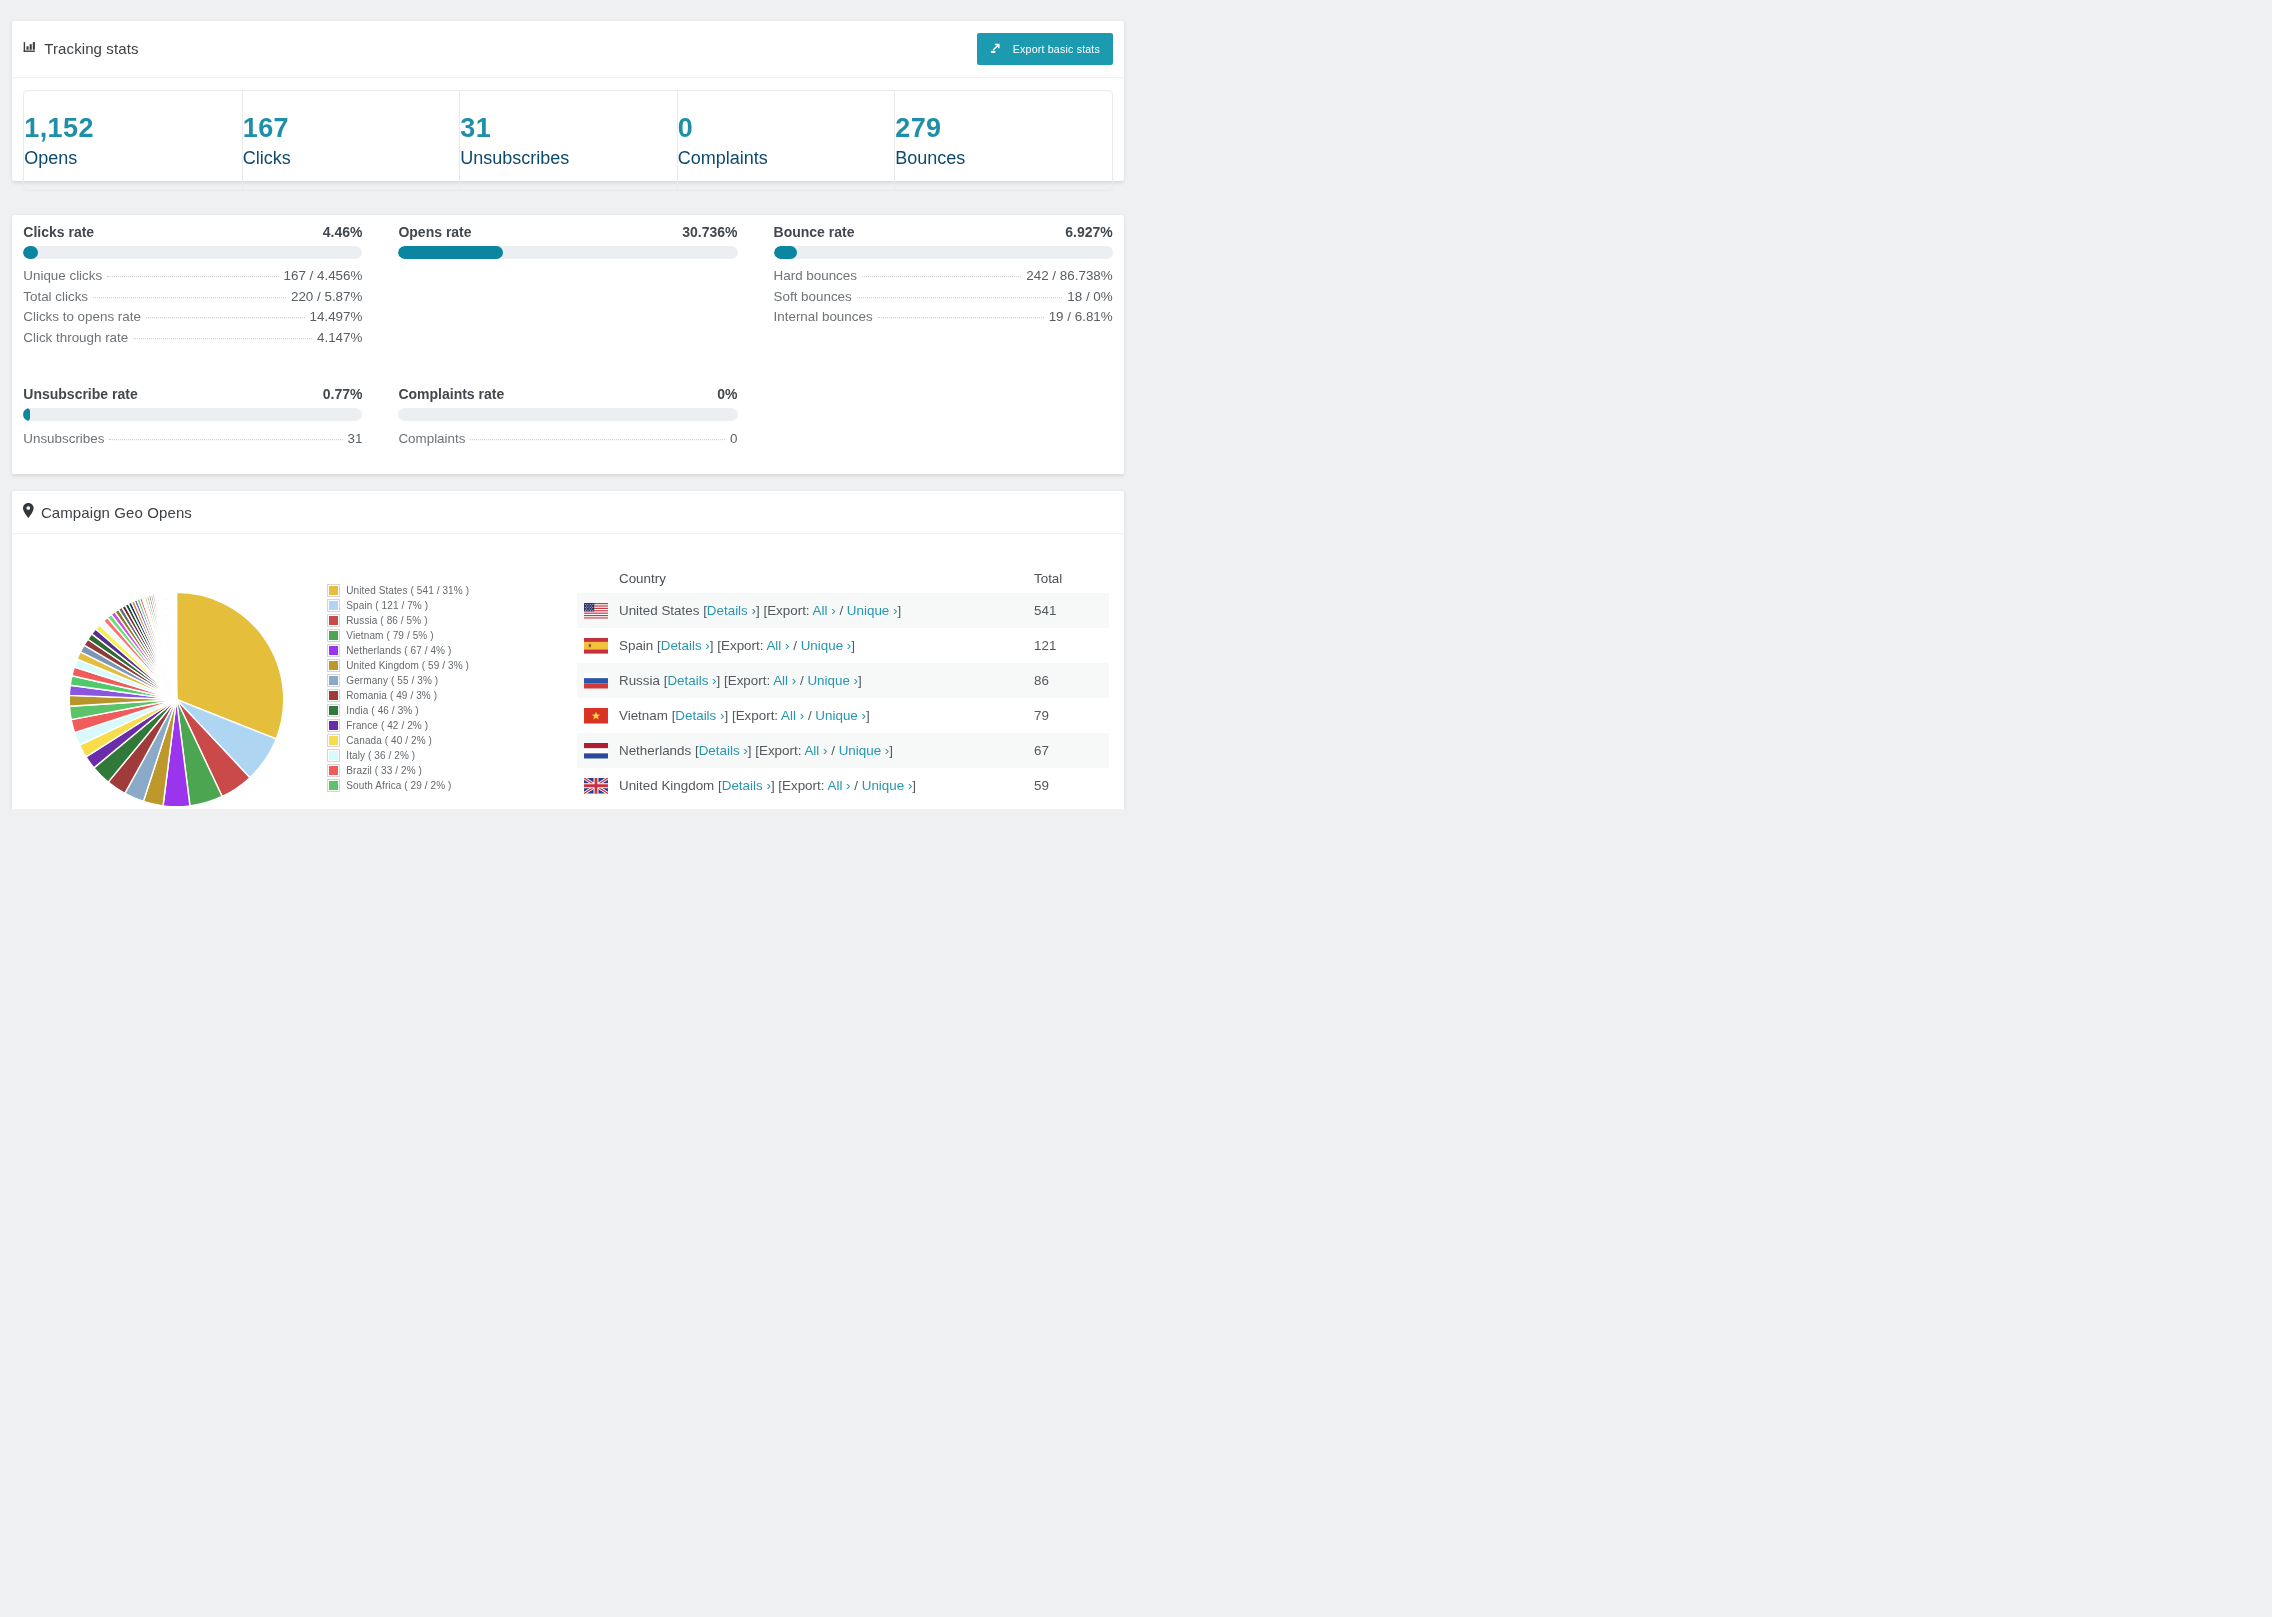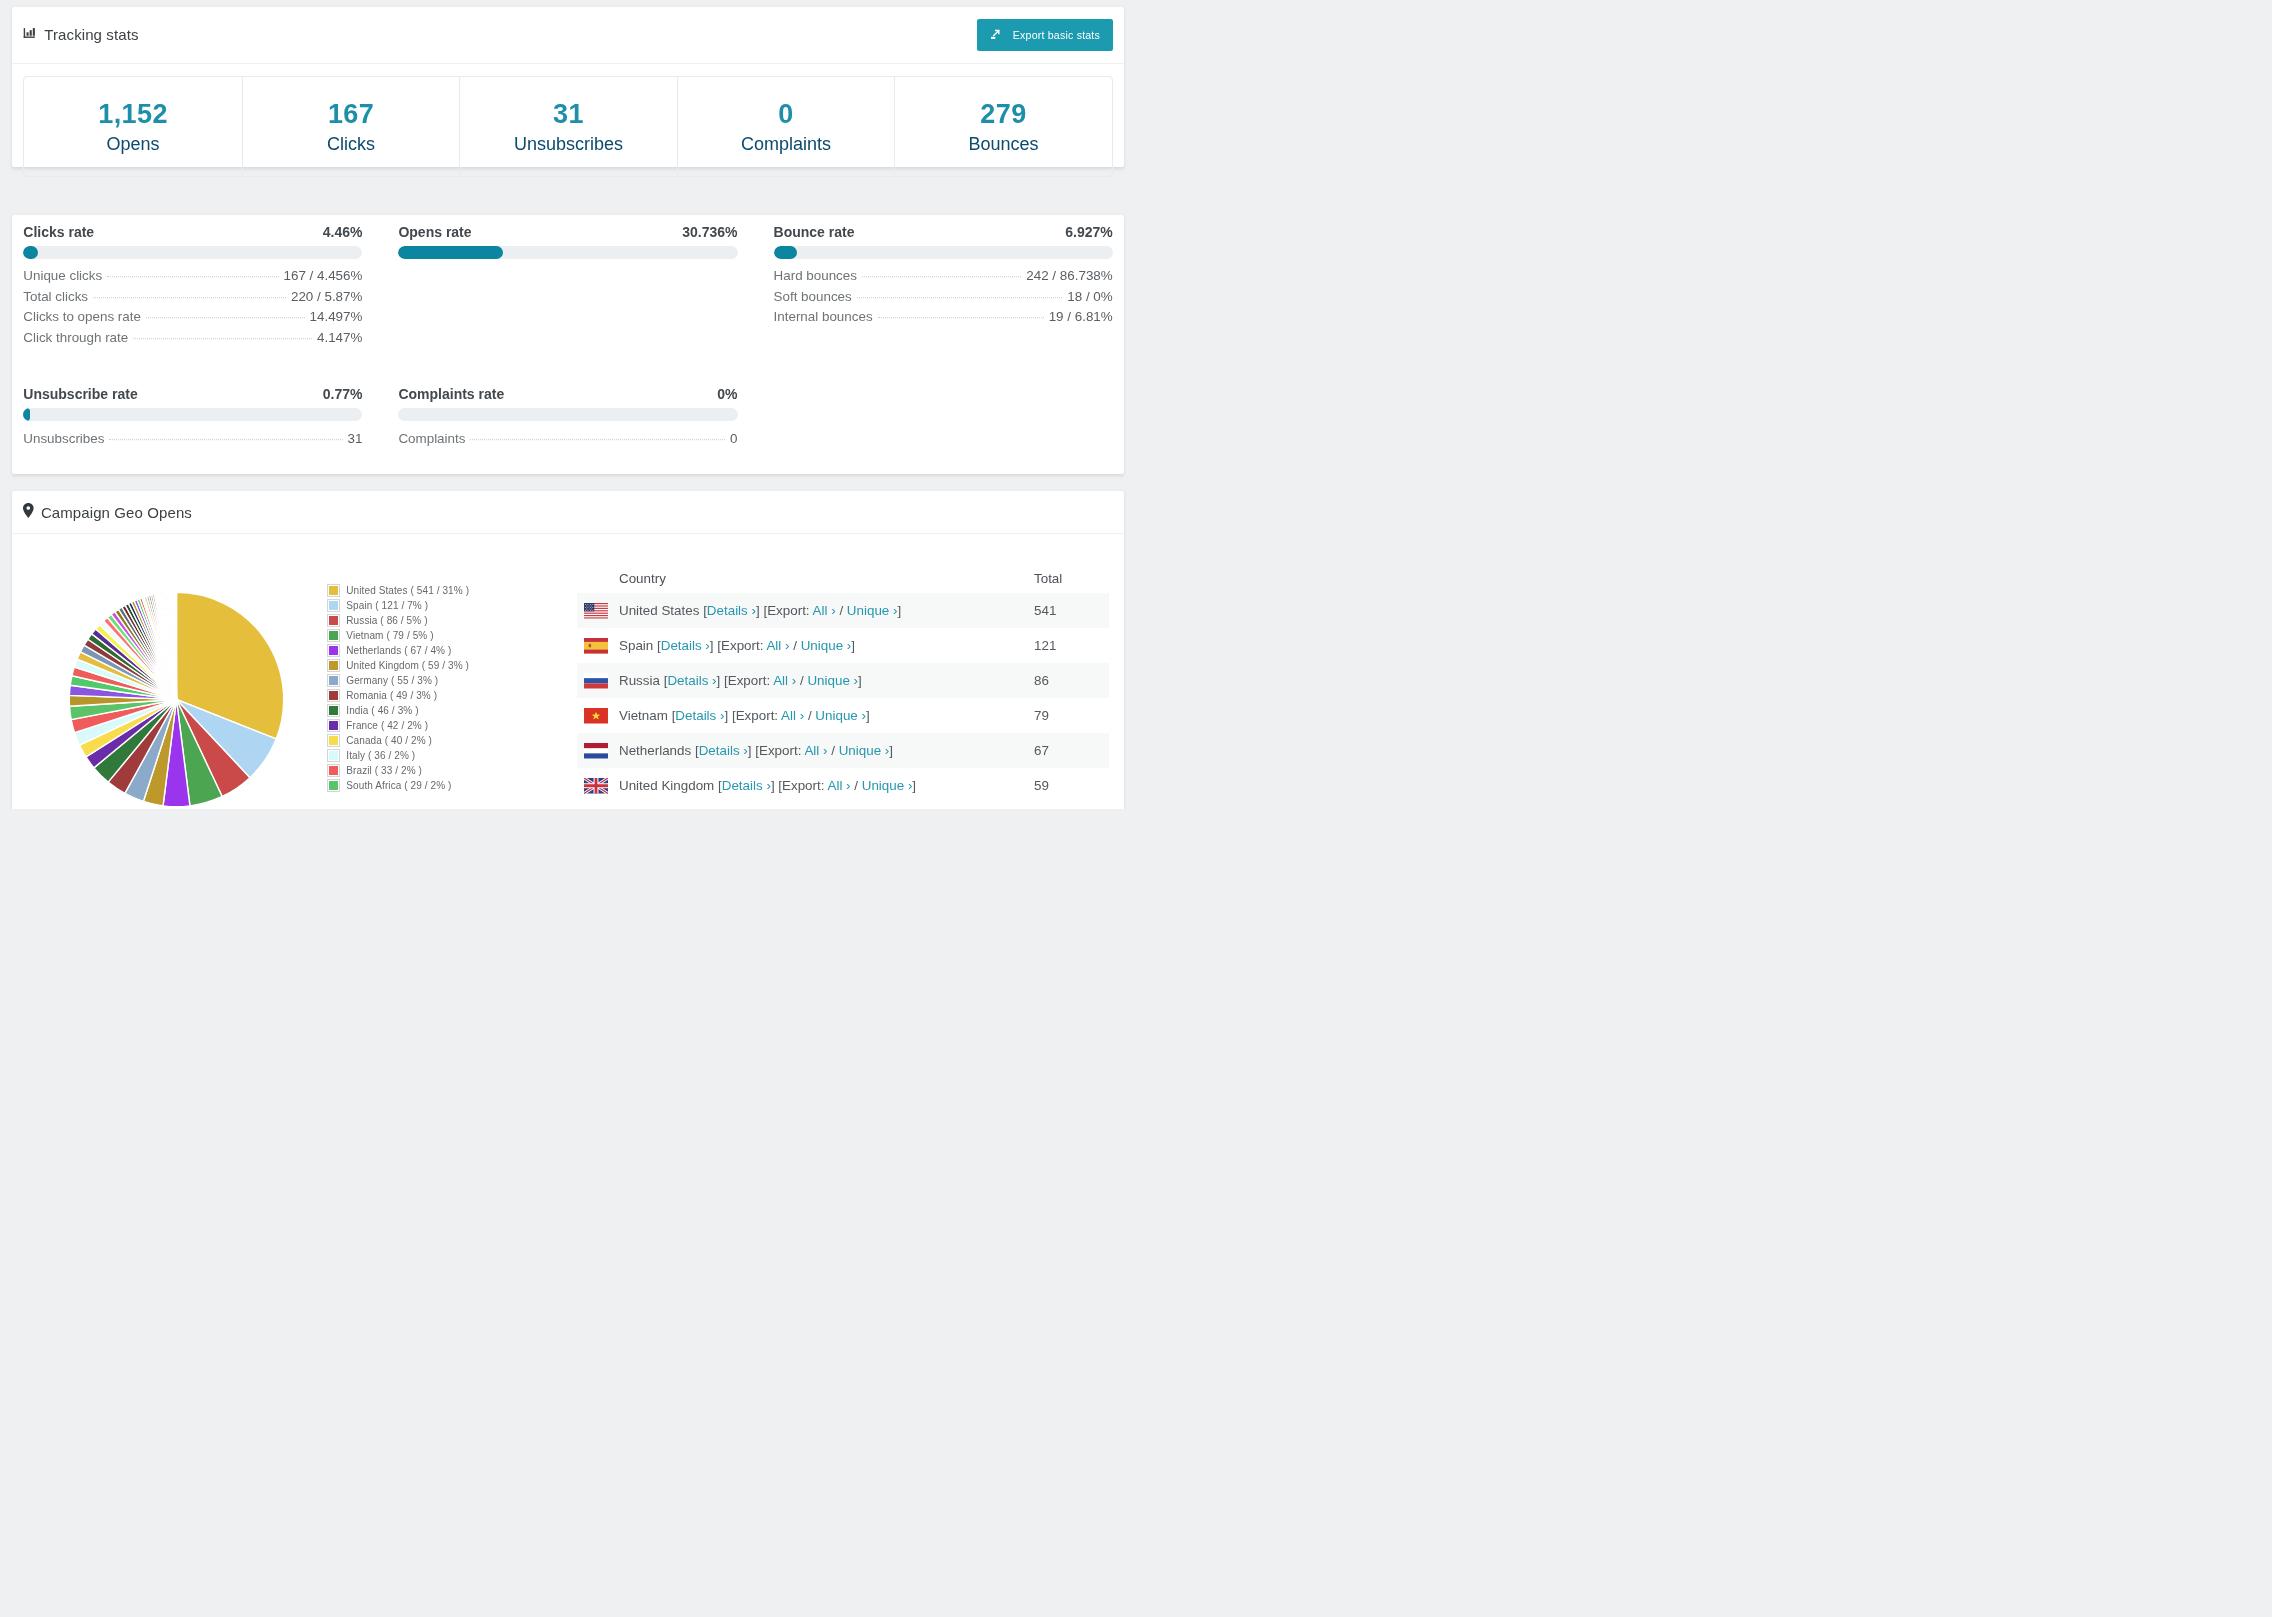--- a/index.html
+++ b/index.html
@@ -6,40 +6,40 @@
   body{
     width:1136px;height:809px;position:relative;overflow:hidden;
     background:#eff0f1;
     font-family:"Liberation Sans","DejaVu Sans",sans-serif;
     -webkit-font-smoothing:antialiased;
   }
   .panel{
     position:absolute;left:12px;width:1112px;background:#fff;border-radius:2.8px;
     box-shadow:0 1.4px 3.5px rgba(40,50,60,.12);box-sizing:border-box;
   }
-  #panel-tracking{top:7px;height:160px;}
+  #panel-tracking{top:21px;height:160px;}
   #panel-rates{top:215px;height:259px;}
   #panel-geo{top:491px;height:344px;overflow:hidden;}
 
   .p-header{display:flex;align-items:center;padding:12px 11.3px;border-bottom:1.4px solid #eef0f2;}
   .p-title{display:flex;align-items:center;gap:7px;font-size:15px;color:#3d4246;font-weight:400;letter-spacing:0.1px;}
   .p-title svg{flex:0 0 auto;}
 
   .btn-export{
     margin-left:auto;display:flex;align-items:center;gap:12px;border:none;cursor:pointer;
     background:#1c9ab0;color:#fff;font-size:10.6px;font-family:inherit;
     padding:9.2px 12.7px;border-radius:2.1px;letter-spacing:0.2px;
   }
 
   
   .stats-box{
     margin:12.7px 11.3px;height:99px;border:0.7px solid #e8eaeb;border-radius:4.2px;
     display:grid;grid-template-columns:repeat(5,1fr);
   }
-  .stat-cell{display:flex;flex-direction:column;align-items:center;justify-content:center;gap:4px;}
+  .stat-cell{display:flex;flex-direction:column;align-items:flex-start;justify-content:center;gap:4px;}
   .stat-cell + .stat-cell{border-left:0.7px solid #e8eaeb;}
   .stat-value{font-size:27px;font-weight:700;color:#1e8fa8;letter-spacing:0.4px;}
   .stat-label{font-size:18px;color:#0c4a6e;}
 
   
   .rates-grid{
     padding:9.2px 11.3px 0;display:grid;grid-template-columns:repeat(3,1fr);
     column-gap:20px;row-gap:21px;gap:36px;
   }
   .rate-head{display:flex;align-items:baseline;justify-content:space-between;margin-bottom:5.6px;}

